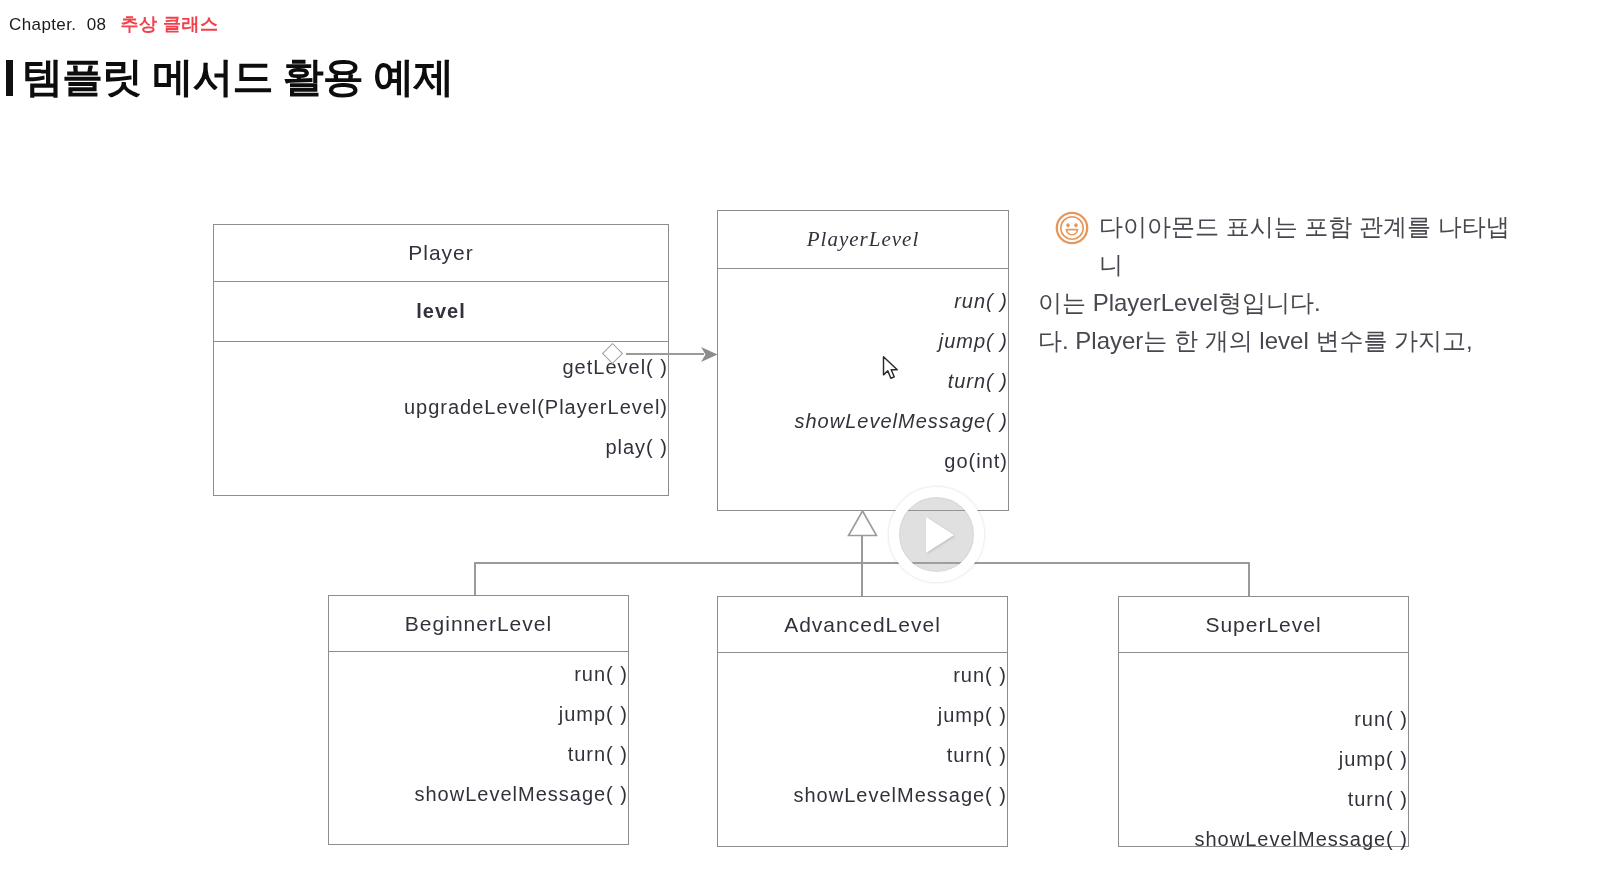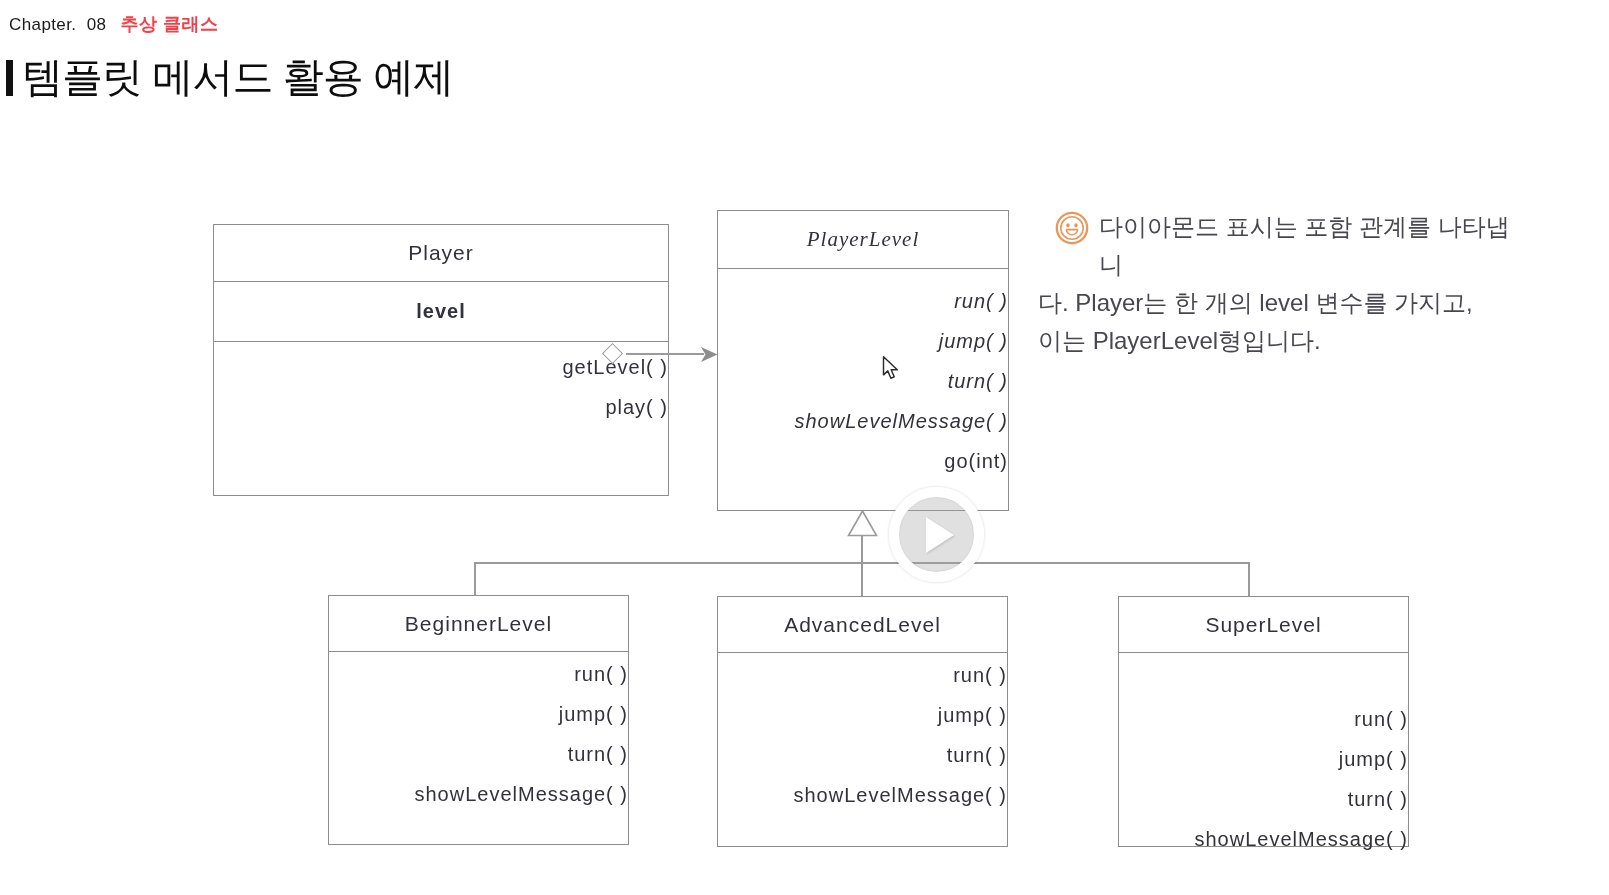--- a/index.html
+++ b/index.html
@@ -13,21 +13,21 @@
     width:1609px;height:895px;position:relative;overflow:hidden;
     font-family:"Liberation Sans","DejaVu Sans",sans-serif;
     color:var(--ink);
   }
   
   .chapter-line{position:absolute;left:9px;top:12px;font-size:17px;display:flex;align-items:baseline;}
   .chapter-label{color:#1a1a1a;letter-spacing:.4px;white-space:pre;}
   .chapter-topic{color:#f1414c;font-size:18px;font-weight:700;margin-left:14px;letter-spacing:.5px;}
   .page-title{position:absolute;left:6px;top:50px;display:flex;align-items:center;}
   .tbar{display:inline-block;width:7px;height:36px;background:#111;margin-right:9px;}
-  .page-title-text{font-size:41px;font-weight:400;color:#0d0d0d;letter-spacing:-1px;}
+  .page-title-text{font-size:41px;font-weight:700;color:#0d0d0d;letter-spacing:-1px;}
 
   
   .box{position:absolute;border:1.5px solid var(--border);background:#fff;display:flex;flex-direction:column;}
   .trow{flex:0 0 57px;display:flex;align-items:center;justify-content:center;
         border-bottom:1.5px solid var(--border);font-size:21px;letter-spacing:1px;}
   .arow{flex:0 0 60px;display:flex;align-items:center;justify-content:center;
         border-bottom:1.5px solid var(--border);font-size:20px;letter-spacing:1px;font-weight:bold;}
   .methods{flex:1;display:flex;flex-direction:column;align-items:flex-end;font-size:20px;letter-spacing:1px;}
   .m{line-height:40px;white-space:pre;}
   .it{font-style:italic;}
@@ -84,20 +84,21 @@
   <span class="page-title-text">템플릿 메서드 활용 예제</span>
 </div>
 
 <div>
 
   <div class="box" id="player-box">
     <div class="trow">Player</div>
     <div class="arow">level</div>
     <div class="methods">
       <span class="m">getLevel( )</span>
+      <span class="m">upgradeLevel(PlayerLevel)</span>
       <span class="m">play( )</span>
     </div>
   </div>
 
   <div class="box" id="playerlevel-box">
     <div class="trow it">PlayerLevel</div>
     <div class="methods">
       <span class="m it">run( )</span>
       <span class="m it">jump( )</span>
       <span class="m it">turn( )</span>
@@ -155,22 +156,22 @@
   <div class="a-line first">
     <svg class="smiley" width="34" height="34" viewBox="0 0 34 34">
       <circle cx="17" cy="17" r="15.2" fill="none" stroke="#e8975a" stroke-width="2.3"></circle>
       <circle cx="17" cy="17" r="11.2" fill="none" stroke="#e8975a" stroke-width="1.6"></circle>
       <ellipse cx="13" cy="14.3" rx="1.7" ry="2.1" fill="#e8975a"></ellipse>
       <ellipse cx="21" cy="14.3" rx="1.7" ry="2.1" fill="#e8975a"></ellipse>
       <path d="M11.4,18.6 a5.6,5.2 0 0 0 11.2,0 z" fill="none" stroke="#e8975a" stroke-width="1.6" stroke-linejoin="round"></path>
     </svg>
     <span>다이아몬드 표시는 포함 관계를 나타냅니</span>
   </div>
+  <div class="a-line">이는 PlayerLevel형입니다.</div>
   <div class="a-line">다. Player는 한 개의 level 변수를 가지고,</div>
-  <div class="a-line">이는 PlayerLevel형입니다.</div>
 </div>
 
 <div class="play-overlay">
   <svg class="play-tri" width="30" height="38" viewBox="0 0 30 38">
     <polygon points="1,1 29,19 1,37" fill="#ffffff"></polygon>
   </svg>
 </div>
 
 <svg class="mouse-cursor" width="21" height="24" viewBox="0 0 13 15">
   <path d="M1.5,0.5 L1.5,11.8 L4.2,9.3 L6.1,13.9 L8.2,13 L6.3,8.6 L10.1,8.6 Z" fill="#ffffff" stroke="#2a2a2a" stroke-width="0.9" stroke-linejoin="round"></path>

